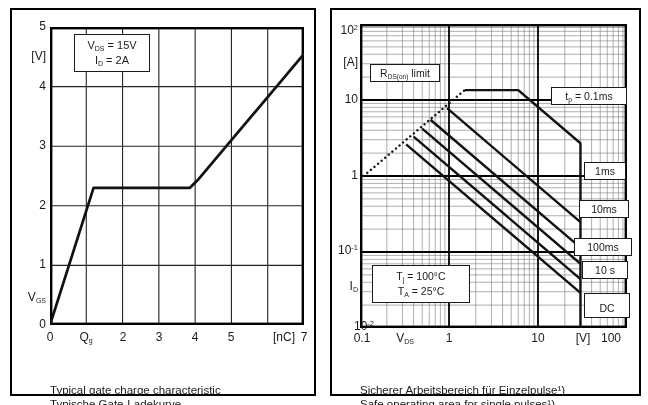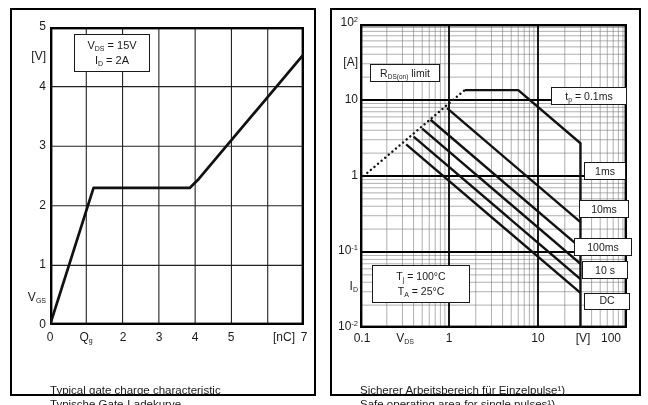--- a/index.html
+++ b/index.html
@@ -139,44 +139,44 @@
         <rect x="1.2" y="1.2" width="264.6" height="301.6" fill="none" stroke="#000000" stroke-width="2.4"></rect>
         <polyline points="3.68,152.00 104.67,66.09" fill="none" stroke="#111111" stroke-width="2.4" stroke-linejoin="round" stroke-dasharray="0.1 4.6" stroke-linecap="round"></polyline>
         <polyline points="104.67,66.09 158.26,66.09 220.46,119.22 220.46,304.00" fill="none" stroke="#111111" stroke-width="2.4" stroke-linejoin="round"></polyline>
         <polyline points="87.02,84.20 220.46,198.16" fill="none" stroke="#111111" stroke-width="2.4" stroke-linejoin="round"></polyline>
         <polyline points="70.52,95.73 220.46,223.68" fill="none" stroke="#111111" stroke-width="2.4" stroke-linejoin="round"></polyline>
         <polyline points="62.21,104.63 220.46,239.77" fill="none" stroke="#111111" stroke-width="2.4" stroke-linejoin="round"></polyline>
         <polyline points="53.58,112.59 220.46,255.10" fill="none" stroke="#111111" stroke-width="2.4" stroke-linejoin="round"></polyline>
         <polyline points="46.15,120.46 220.46,268.86" fill="none" stroke="#111111" stroke-width="2.4" stroke-linejoin="round"></polyline>
       </svg>
 
-    <span class="tick ytr abs" style="left:0px;top:6px"><span>10</span><sup>2</sup></span>
+    <span class="tick ytr abs" style="left:0px;top:14px"><span>10</span><sup>2</sup></span>
     <span class="tick ytr abs" style="left:0px;top:46px">[A]</span>
     <span class="tick ytr abs" style="left:0px;top:83px"><span>10</span><sup></sup></span>
     <span class="tick ytr abs" style="left:0px;top:159px"><span>1</span><sup></sup></span>
     <span class="tick ytr abs" style="left:0px;top:234px"><span>10</span><sup>-1</sup></span>
     <span class="tick ytr abs" style="left:0px;top:270px"><span>I</span><sub>D</sub></span>
-    <span class="tick ytr abs" style="left:0px;top:310px"><span>10</span><sup>-2</sup></span>
+    <span class="tick ytr abs" style="left:16px;top:310px"><span>10</span><sup>-2</sup></span>
 
     <span class="tick xt abs" style="left:30px;top:322px">0.1</span>
     <span class="tick xt abs" style="left:73px;top:322px"><span>V</span><sub>DS</sub></span>
     <span class="tick xt abs" style="left:117px;top:322px">1</span>
     <span class="tick xt abs" style="left:206px;top:322px">10</span>
     <span class="tick xt abs" style="left:251px;top:322px">[V]</span>
     <span class="tick xt abs" style="left:279px;top:322px">100</span>
 
     <div class="lblbox smallsub" style="left:38px;top:54px;width:64px"><span>R</span><sub>DS(on)</sub><span> limit</span></div>
 
     <div class="lblbox" style="left:219px;top:77px;width:70px"><span>t</span><sub>p</sub><span> = 0.1ms</span></div>
 
     <div class="lblbox" style="left:252px;top:152px;width:36px">1ms</div>
     <div class="lblbox" style="left:247px;top:190px;width:44px">10ms</div>
     <div class="lblbox" style="left:242px;top:228px;width:52px">100ms</div>
     <div class="lblbox" style="left:250px;top:251px;width:40px">10 s</div>
-    <div class="lblbox" style="left:252px;top:283px;width:40px;padding-top:0;padding-bottom:3px">DC</div>
+    <div class="lblbox" style="left:252px;top:283px;width:40px;padding-top:8px;padding-bottom:3px">DC</div>
 
     <div class="condbox" style="left:40px;top:255px;width:92px;font-size:10.5px">
       <div><span>T</span><sub>j</sub><span> = 100°C</span></div>
       <div><span>T</span><sub>A</sub><span> = 25°C</span></div>
     </div>
 
     <div class="caption" style="left:28px;top:345px">
       <div>Sicherer Arbeitsbereich für Einzelpulse¹)</div>
       <div>Safe operating area for single pulses¹)</div>
     </div>

